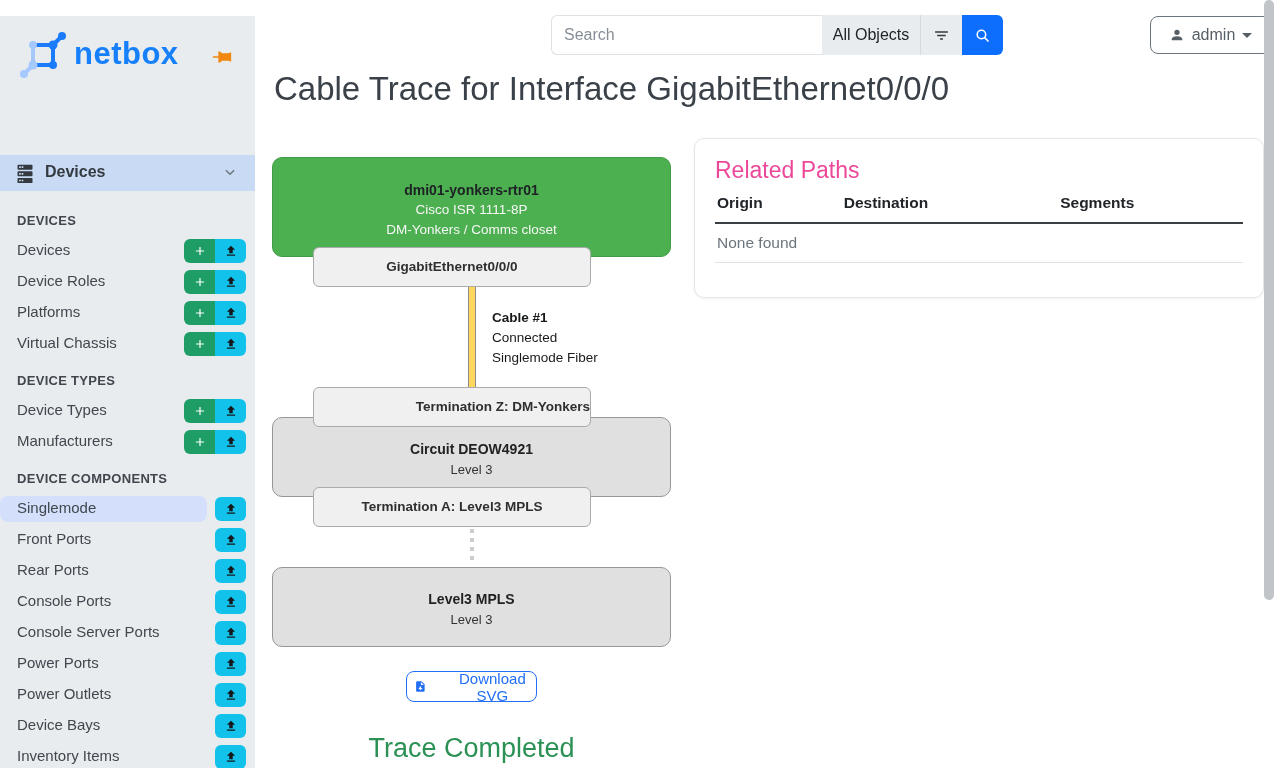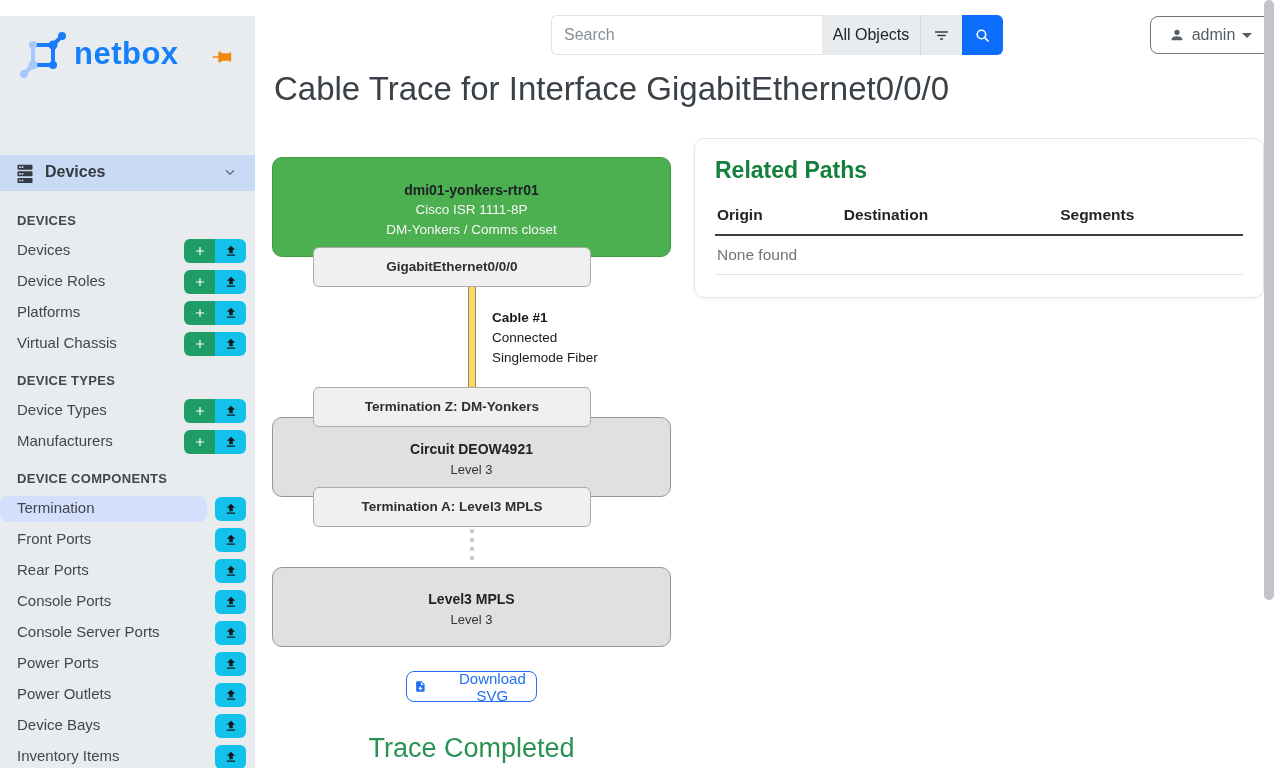--- a/index.html
+++ b/index.html
@@ -42,38 +42,38 @@
 
   
   .page-title { position:absolute; left:274px; top:70px; font-size:33px; font-weight:400; color:#3a4148; }
 
   .trace { position:absolute; left:272px; top:157px; width:400px; height:620px; }
   .t-box { position:absolute; text-align:center; }
   .t-device { left:0; top:0; width:399px; height:100px; background:#4caf50; border:1px solid #419a45; border-radius:10px; padding-top:22px; cursor:pointer; }
   .t-device .t-name { font-size:14px; font-weight:700; color:#1d2125; line-height:20px; }
   .t-device .t-sub { font-size:13.5px; color:#f6f7f6; line-height:20px; }
   .t-small { left:41px; top:90px; width:278px; height:40px; background:#f0f0f0; border:1px solid #ababab; border-radius:6px; line-height:38px; font-size:13.5px; font-weight:700; color:#2f2f2f; z-index:3; cursor:pointer; }
-  .t-termz { top:230px; }
+  .t-termz { top:230px;text-align:right; }
   .t-terma { top:330px; }
   .cable-line { position:absolute; left:196px; top:130px; width:8px; height:100px; background:#ffd75e; border-left:1px solid #8d8d8d; border-right:1px solid #8d8d8d; }
   .cable-label { position:absolute; left:220px; top:151px; text-align:left; font-size:13.5px; color:#17191b; line-height:20px; }
   .cable-label .cl-name { font-weight:700; cursor:pointer; }
   .t-big { left:0; width:399px; height:80px; background:#e0e0e0; border:1px solid #979797; border-radius:10px; padding-top:21px; cursor:pointer; }
   .t-circuit { top:260px; }
   .t-pnet { top:410px; }
   .t-big .t-name { font-size:14px; font-weight:700; color:#222; line-height:20px; }
   .t-big .t-sub { font-size:13px; color:#333; line-height:21px; }
   .dotted { position:absolute; left:198px; top:372px; width:4px; height:33px;
             background:repeating-linear-gradient(to bottom, #c8cdd2 0 4px, transparent 4px 9px); }
   .dl-btn { position:absolute; left:134px; top:514px; width:131px; height:31px; background:#fff; border:1px solid #206ff5; border-radius:8px; color:#206ff5; font-size:15px; display:flex; align-items:center; justify-content:center; gap:22px; cursor:pointer; font-family:inherit;padding-left:7px; }
   .trace-status { position:absolute; left:0; top:576px; width:399px; text-align:center; font-size:27px; font-weight:400; color:#2b9154; }
 
   
   .rp-card { position:absolute; left:694px; top:138px; width:570px; height:160px; background:#fff; border:1px solid #e4e7ea; border-radius:10px; box-shadow:0 1px 3px rgba(0,0,0,0.06); padding:18px 20px; }
-  .rp-title { font-size:23px; font-weight:700; color:#15803d; margin-bottom:16px; }
+  .rp-title { font-size:23px; font-weight:400; color:#ec4899; margin-bottom:4px; }
   .rp-table { width:100%; border-collapse:collapse; }
   .rp-table th { text-align:left; font-size:15.5px; font-weight:700; color:#212529; padding:6px 2px 10px; border-bottom:2px solid #3a3f44; }
   .rp-table td { font-size:15.5px; color:#6c757d; padding:10px 2px; border-bottom:1px solid #dfe3e6; }
 
   .scroll-thumb { position:absolute; right:6px; top:0; width:10px; height:600px; background:#c1c5c9; border-radius:5px; cursor:pointer; }
 
   svg { display:block; }
 </style>
 </head>
 <body>
@@ -206,21 +206,21 @@
             <svg width="14" height="14" viewBox="0 0 24 24" fill="currentColor">
               <path d="M9,16V10H5L12,3L19,10H15V16H9M5,20V18H19V20H5Z"></path>
             </svg>
           </button>
       </span>
     </div>
 
     <div class="section-header" style="top:455px">DEVICE COMPONENTS</div>
 
     <div class="nav-row active" style="top:478px">
-      <span class="nav-label">Termination</span>
+      <span class="nav-label">Singlemode</span>
       <span class="btn-group">
         <button class="btn-sq btn-import solo">
             <svg width="14" height="14" viewBox="0 0 24 24" fill="currentColor">
               <path d="M9,16V10H5L12,3L19,10H15V16H9M5,20V18H19V20H5Z"></path>
             </svg>
           </button>
       </span>
     </div>
     <div class="nav-row" style="top:509px">
       <span class="nav-label">Front Ports</span>

